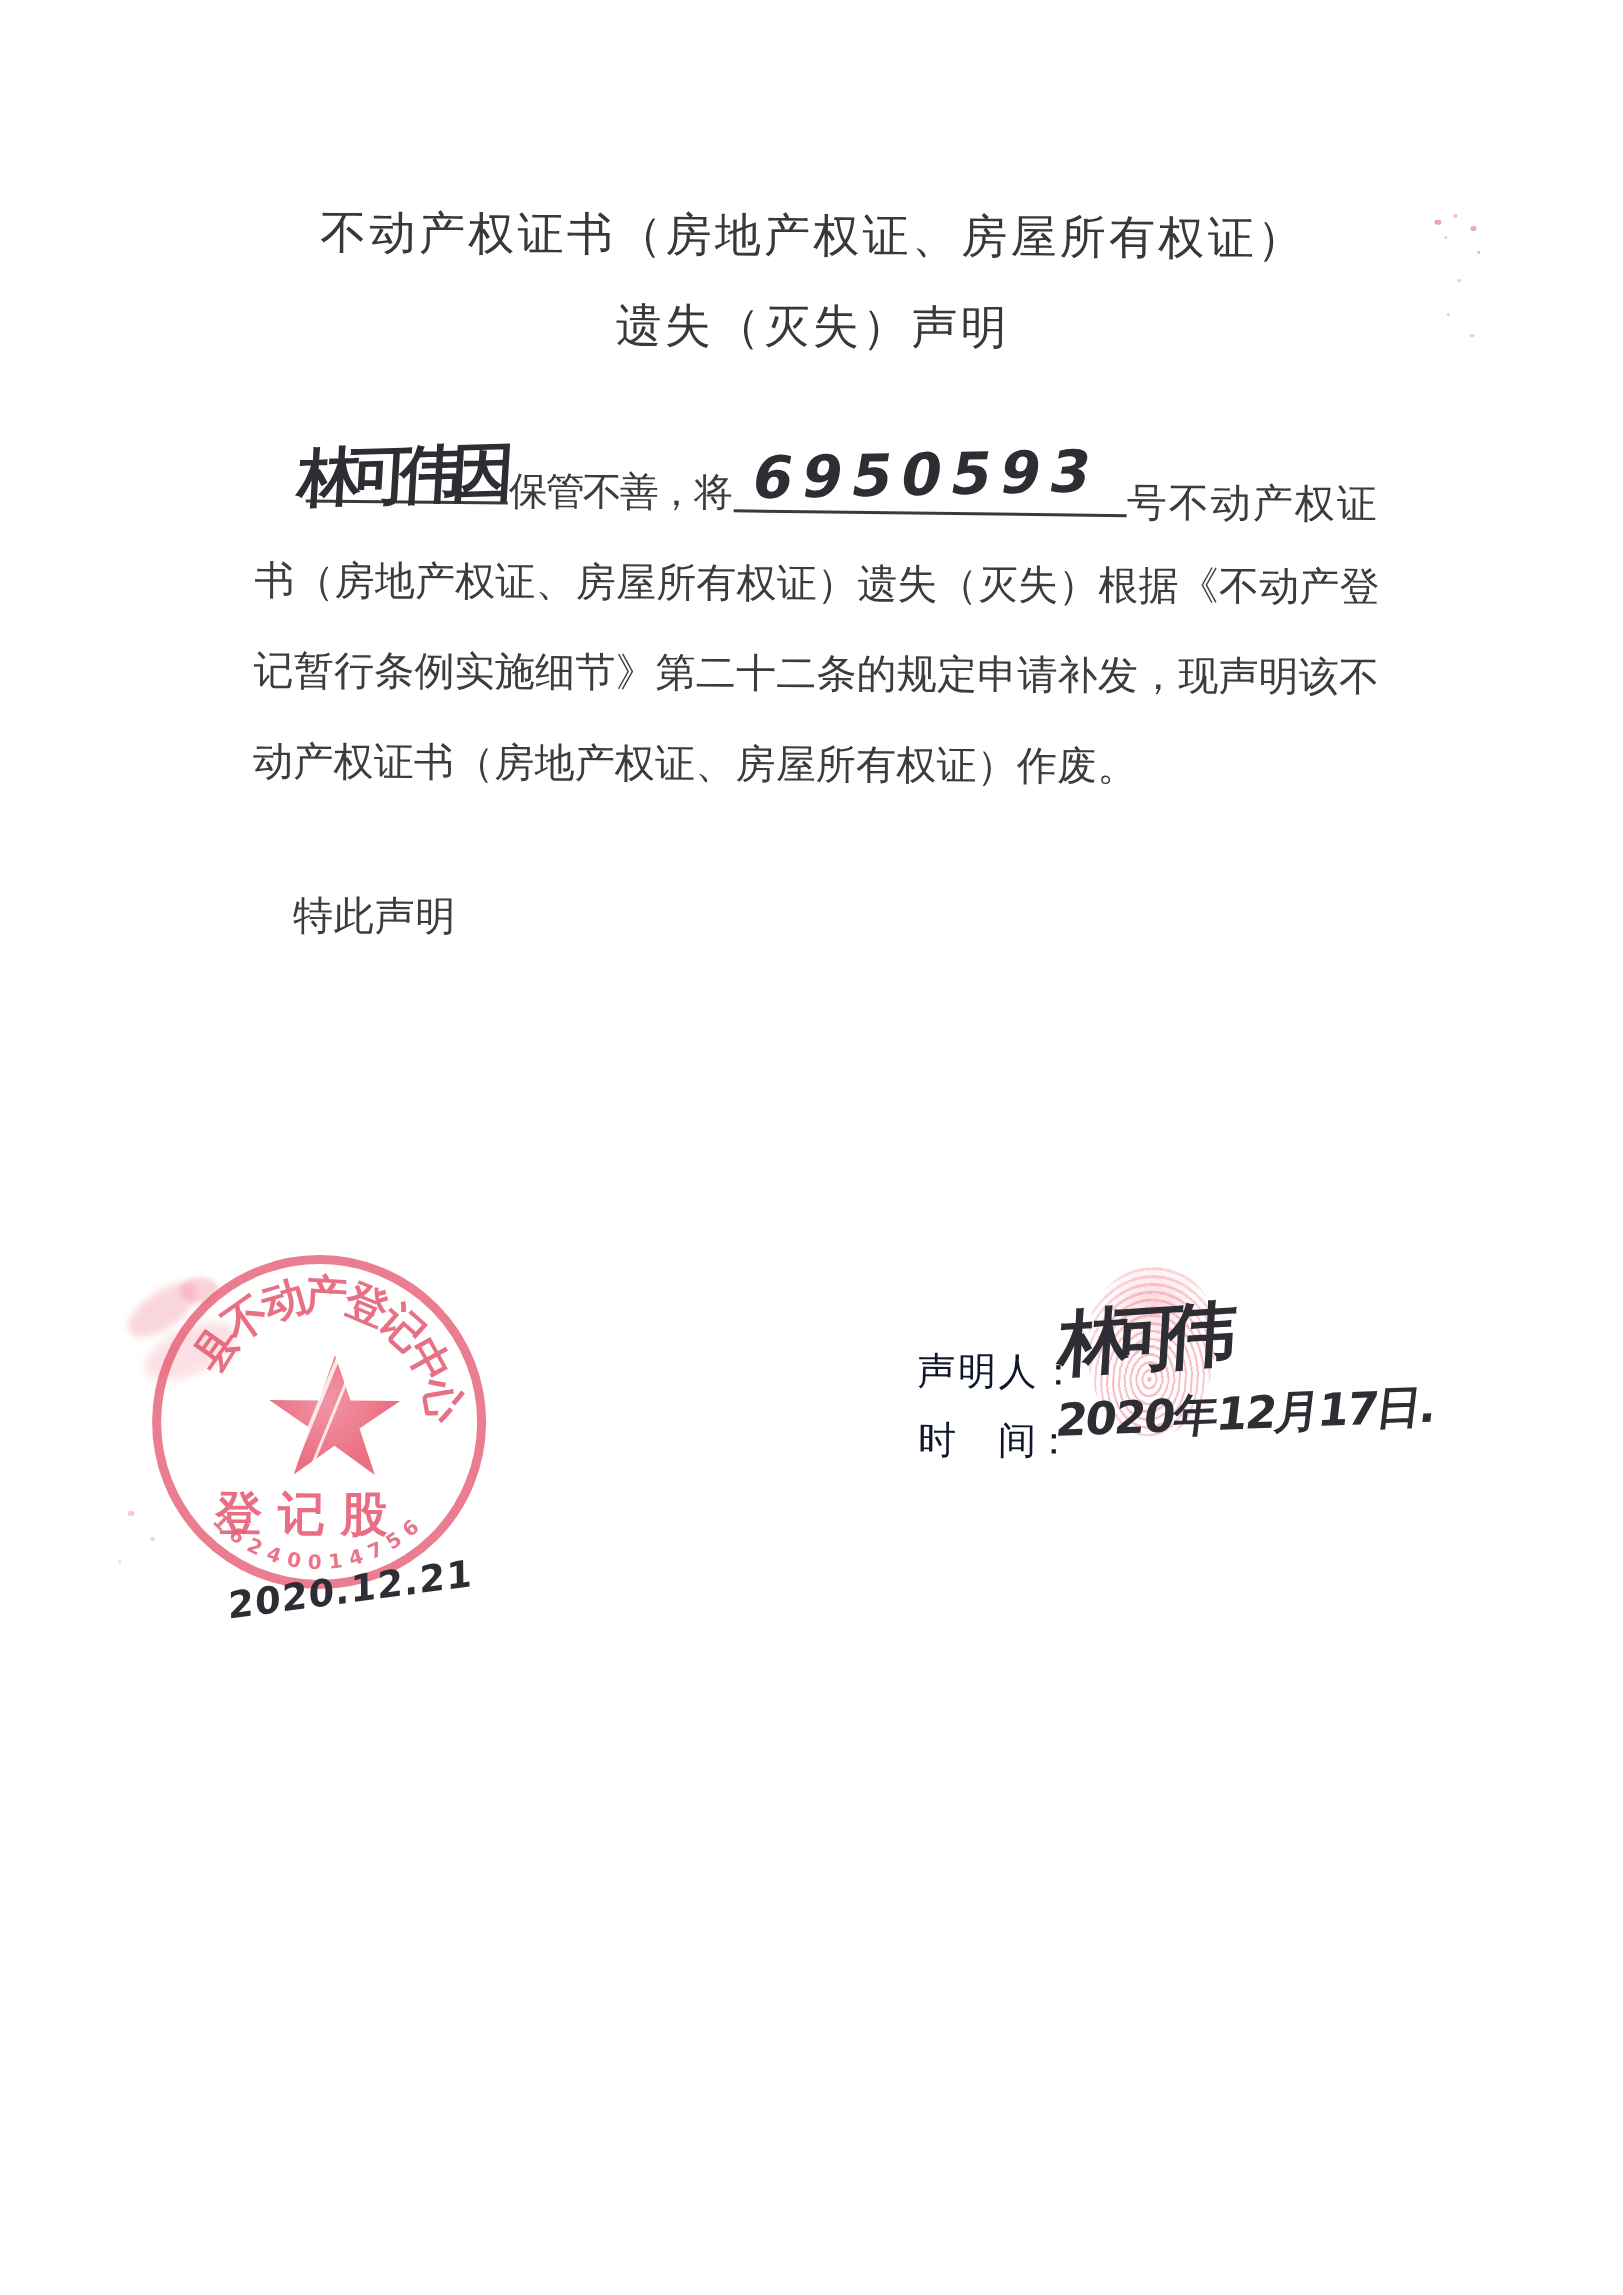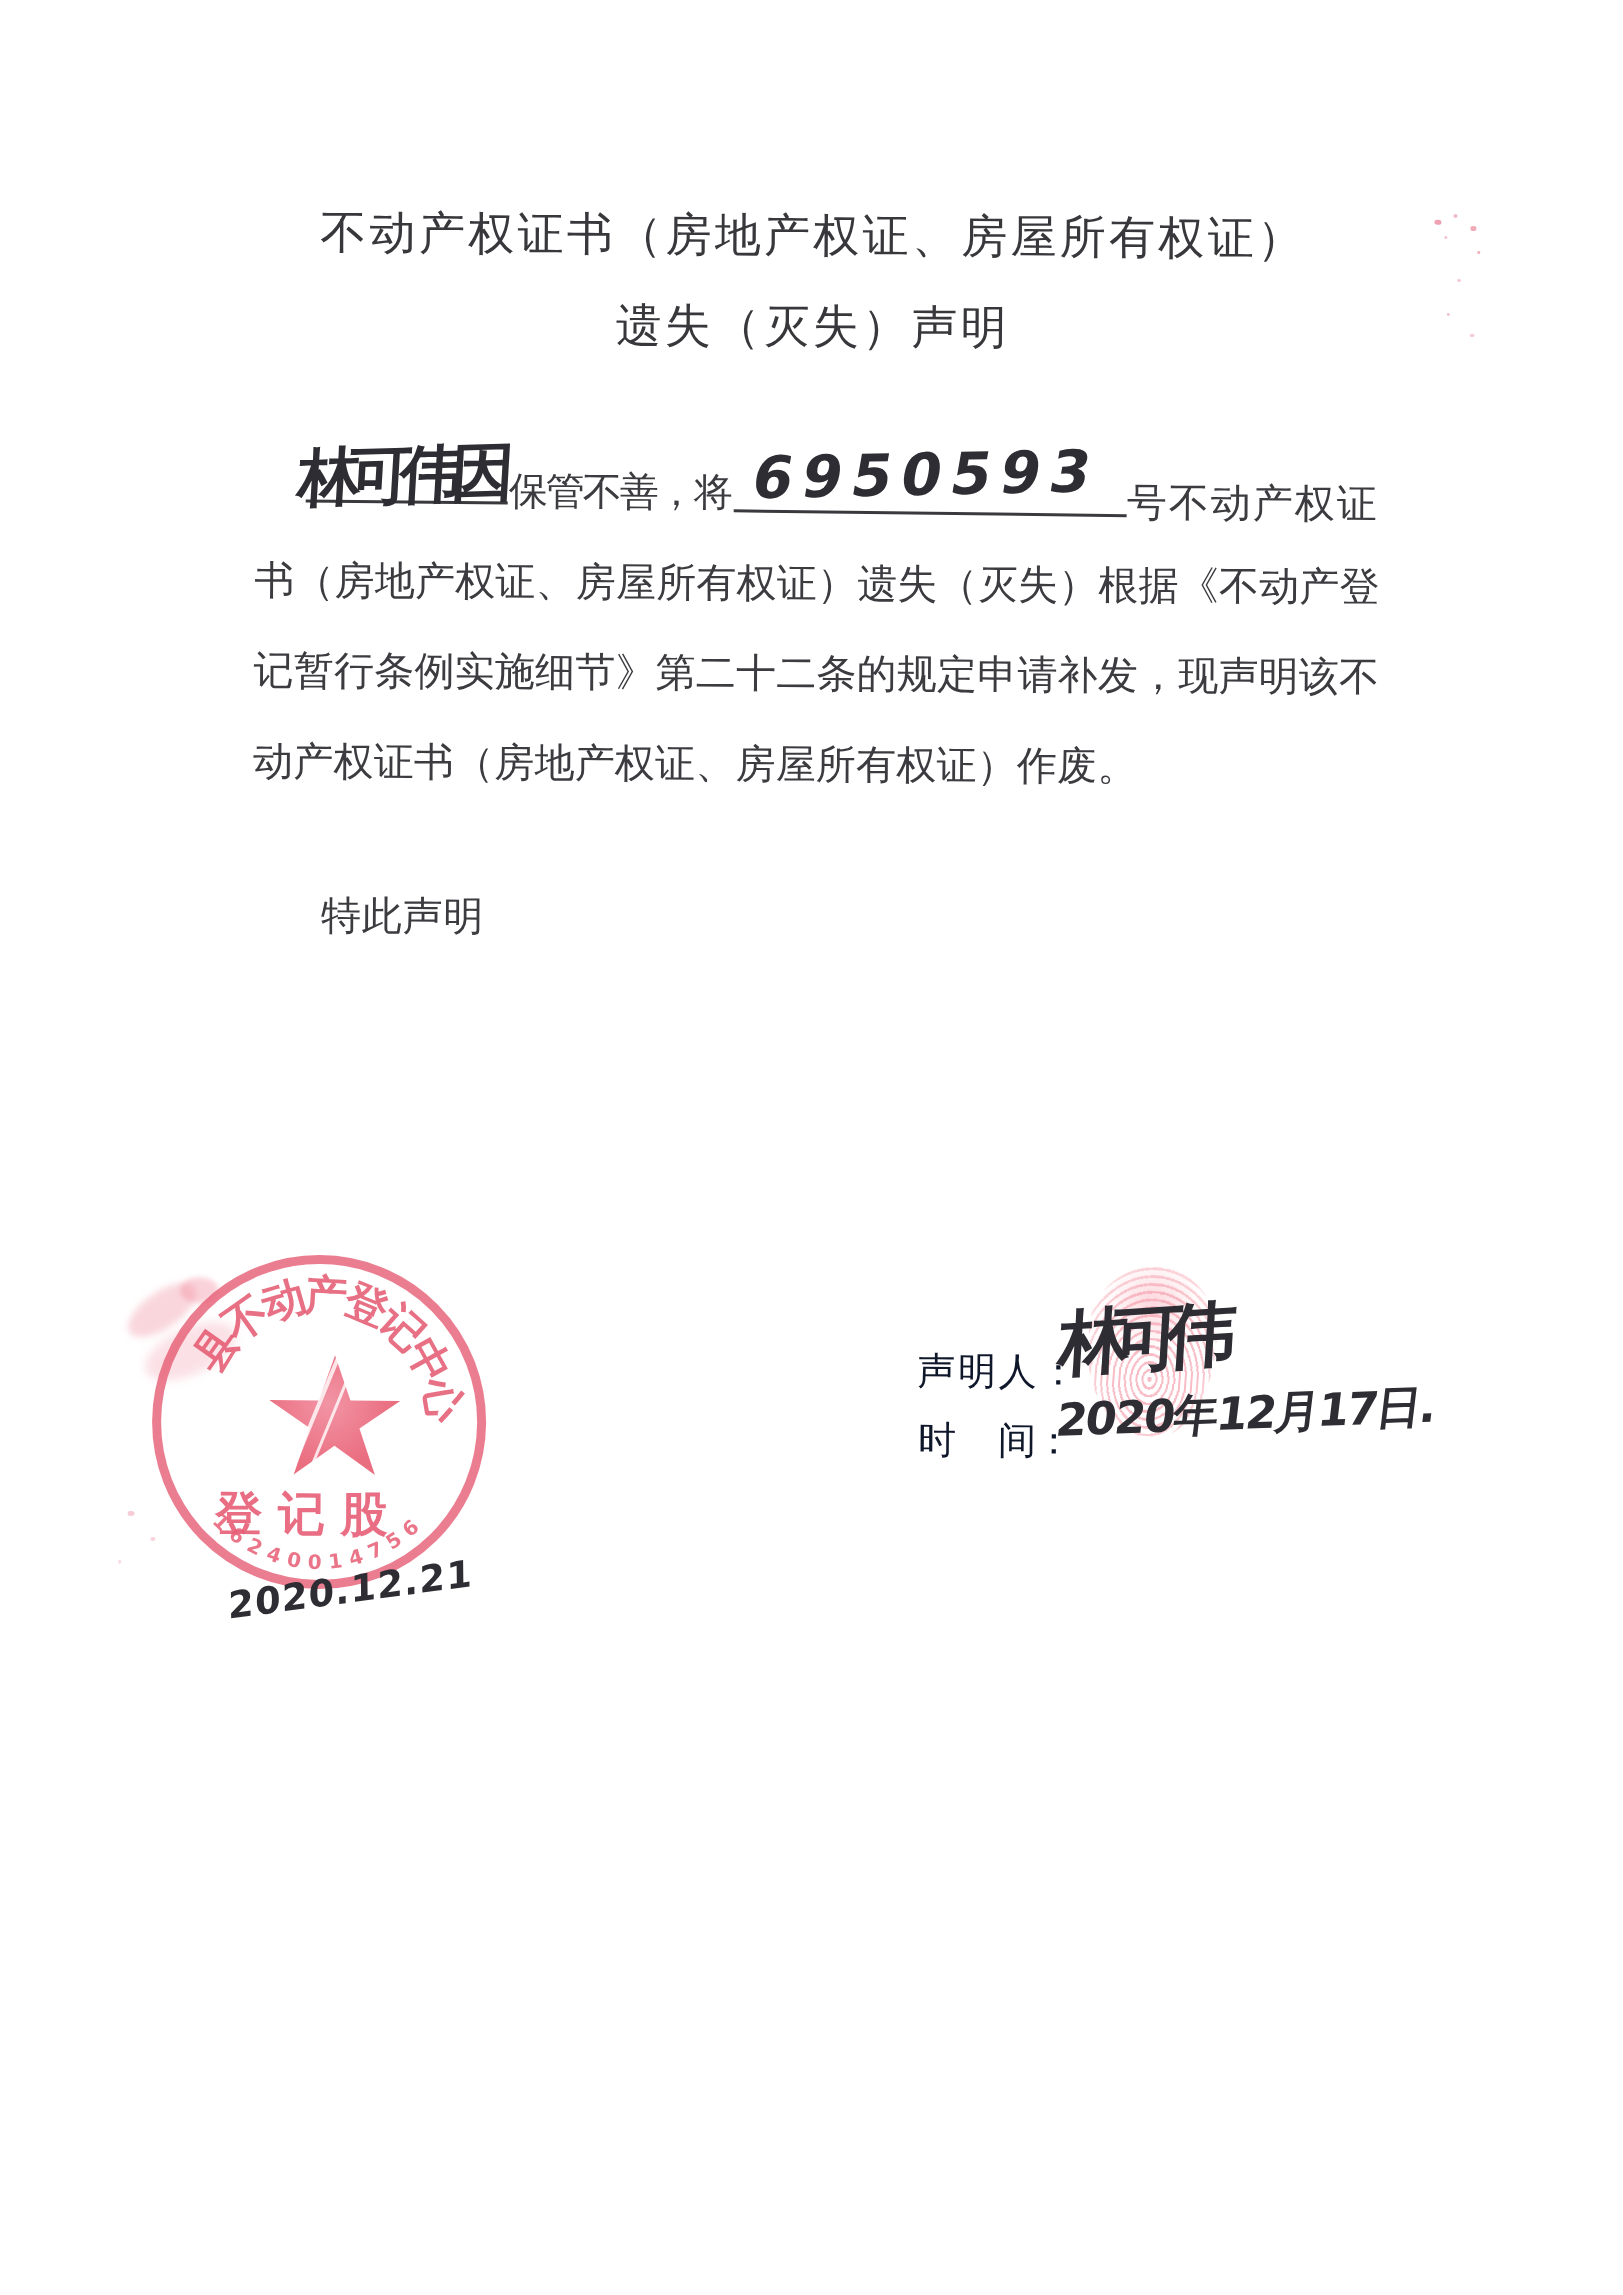--- a/index.html
+++ b/index.html
@@ -15,21 +15,21 @@
   .title1{left:0;right:0;top:202px;text-align:center;font-size:46px;letter-spacing:3.3px;color:#38383c;}
   .title2{left:0;right:0;top:293px;text-align:center;font-size:46px;letter-spacing:3.3px;color:#38383c;}
 
   
   .pline{font-size:40px;letter-spacing:0.2px;color:#3b3b40;z-index:3;}
   .l1a{left:509px;top:463px;font-size:39px;letter-spacing:-2px;}
   .l1b{left:1127px;top:470px;font-size:40px;letter-spacing:2px;}
   .l2{left:255px;top:553px;}
   .l3{left:255px;top:643px;}
   .l4{left:255px;top:734px;}
-  .closing{left:324px;top:888px;font-size:40px;letter-spacing:0.7px;}
+  .closing{left:296px;top:888px;font-size:40px;letter-spacing:0.7px;}
 
   
   .hw{font-family:"DejaVu Sans","Liberation Sans",sans-serif;font-weight:700;color:#2d2d33;z-index:5;}
   .hw-name{left:298px;top:432px;font-size:63px;letter-spacing:-11.8px;transform:rotate(-2deg) skewX(-5deg);}
   .hw-number{left:753px;top:437px;font-size:58px;letter-spacing:9.2px;transform:rotate(-1.5deg) skewX(-11deg);}
   .hw-sign{left:1064px;top:1287px;font-size:71px;letter-spacing:-17px;transform:rotate(-4deg) skewX(-7deg);}
   .hw-date-right{left:1062px;top:1378px;font-size:45px;letter-spacing:-2px;transform:rotate(-2.5deg) skewX(-9deg);}
   .hw-date-stamp{left:234px;top:1568px;font-size:37px;letter-spacing:1.3px;transform:rotate(-8deg) skewX(-7deg);}
 
   .u1{left:306px;top:500px;width:202px;height:3.3px;background:#3a3a3e;transform:rotate(0.2deg);z-index:2;}

